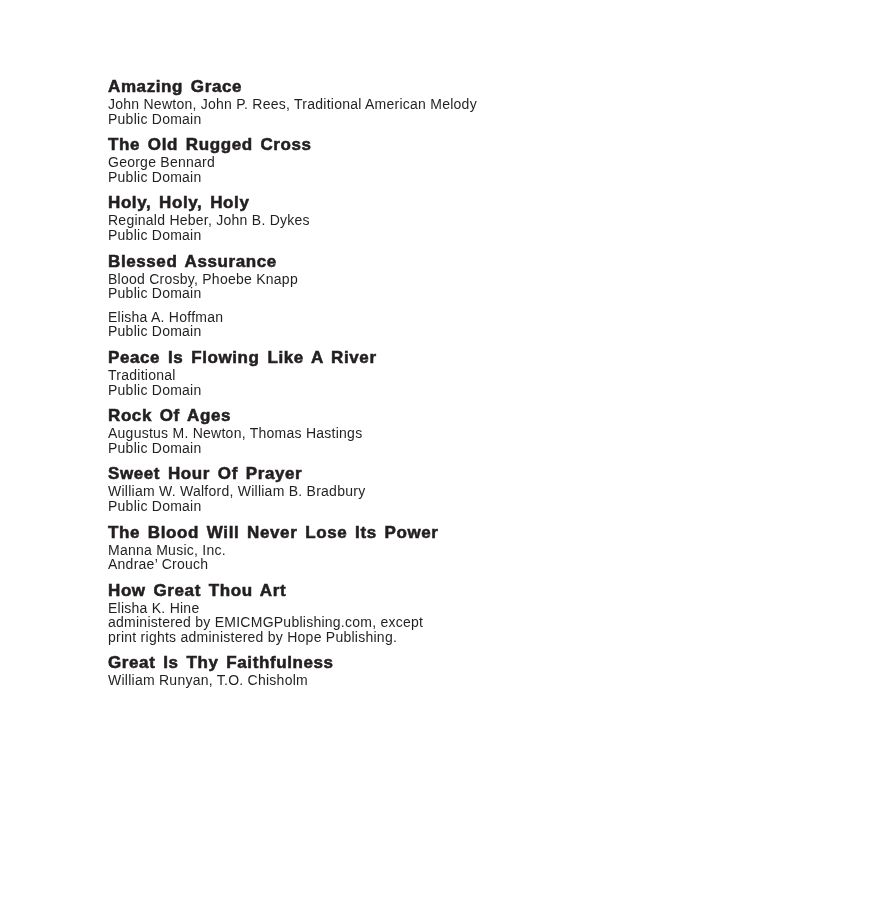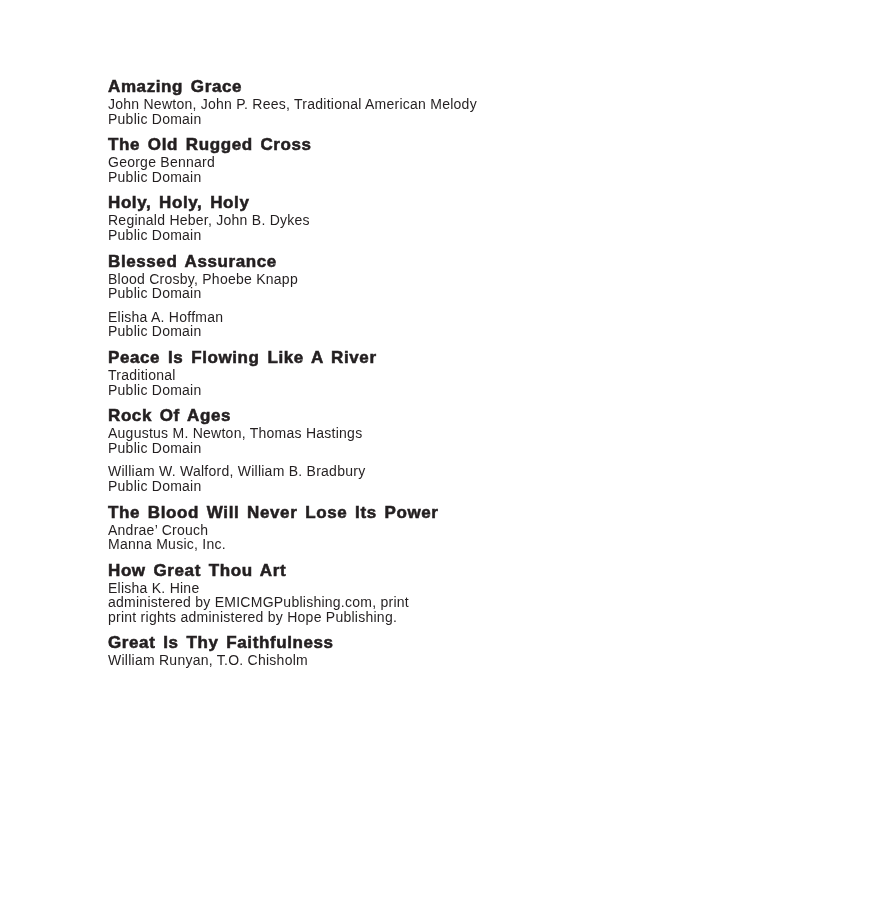--- a/index.html
+++ b/index.html
@@ -98,39 +98,40 @@
 
     <section class="song-entry">
       <div class="song-title">Rock Of Ages</div>
       <div class="song-credits">
         <div class="song-credit-line">Augustus M. Newton, Thomas Hastings</div>
         <div class="song-credit-line">Public Domain</div>
       </div>
     </section>
 
     <section class="song-entry">
+      <div class="song-title">Sweet Hour Of Prayer</div>
       <div class="song-credits">
         <div class="song-credit-line">William W. Walford, William B. Bradbury</div>
         <div class="song-credit-line">Public Domain</div>
       </div>
     </section>
 
     <section class="song-entry">
       <div class="song-title">The Blood Will Never Lose Its Power</div>
       <div class="song-credits">
+        <div class="song-credit-line">Manna Music, Inc.</div>
         <div class="song-credit-line">Andrae’ Crouch</div>
-        <div class="song-credit-line">Manna Music, Inc.</div>
       </div>
     </section>
 
     <section class="song-entry">
       <div class="song-title">How Great Thou Art</div>
       <div class="song-credits">
         <div class="song-credit-line">Elisha K. Hine</div>
-        <div class="song-credit-line">administered by EMICMGPublishing.com, print</div>
+        <div class="song-credit-line">administered by EMICMGPublishing.com, except</div>
         <div class="song-credit-line">print rights administered by Hope Publishing.</div>
       </div>
     </section>
 
     <section class="song-entry">
       <div class="song-title">Great Is Thy Faithfulness</div>
       <div class="song-credits">
         <div class="song-credit-line">William Runyan, T.O. Chisholm</div>
       </div>
     </section>

